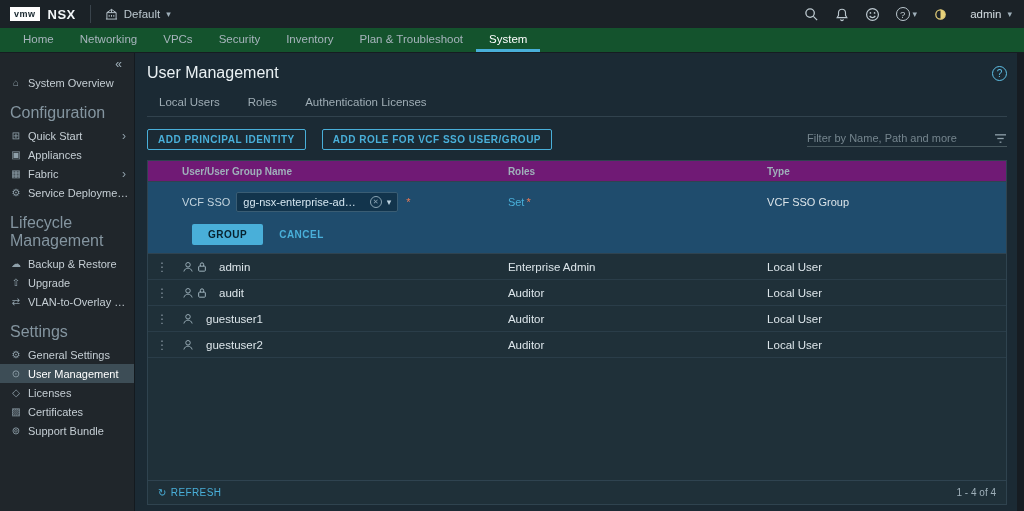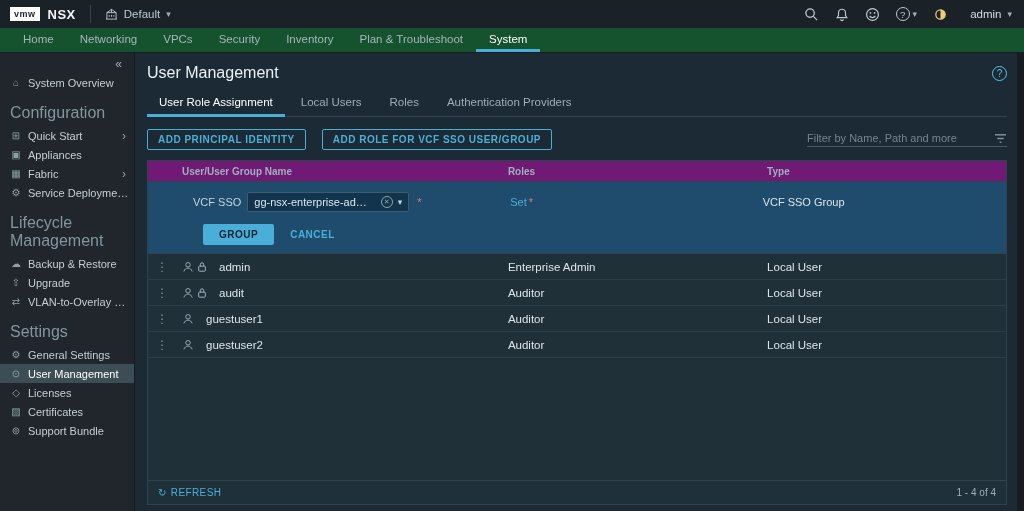--- a/index.html
+++ b/index.html
@@ -55,21 +55,21 @@
   .filter-box input::placeholder { color:#75858e; }
 
   
   .table { flex:1; margin-top:10px; background:#1f3039; border:1px solid #2f434f; display:flex; flex-direction:column; min-height:0; }
   .t-grid { display:grid; grid-template-columns:26px 1.32fr 1.05fr 1fr; align-items:center; }
   .t-head { background:#701a75; border-bottom:1px solid #2f4350; height:21px; font-size:10px; font-weight:bold; color:#9fb0ba; }
   .t-cell { padding:0 8px; overflow:hidden; white-space:nowrap; text-overflow:ellipsis; }
   .menu-col { padding:0 0 0 8px; }
   .kebab { color:#8795a0; font-size:12px; cursor:pointer; }
 
-  .edit-block { background:#1f4c6d; border-bottom:1px solid #2f4350; padding:6px 11px 8px; }
+  .edit-block { background:#1f4c6d; border-bottom:1px solid #2f4350; padding:6px 0 8px; }
   .edit-line { height:28px; }
   .name-cell { display:flex; align-items:center; gap:6px; }
   .edit-label { color:#c3d4de; }
   .combobox { display:flex; align-items:center; gap:5px; background:#12344c; border:1px solid #3a5d74; border-radius:2px; height:20px; padding:0 6px; width:162px; cursor:pointer; }
   .combo-text { flex:1; overflow:hidden; white-space:nowrap; text-overflow:ellipsis; color:#d5e6f0; font-size:11px; }
   .combo-clear { width:12px; height:12px; border:1px solid #8aa4b4; border-radius:50%; color:#8aa4b4; font-size:7px; display:flex; align-items:center; justify-content:center; flex:0 0 auto; cursor:pointer; }
   .combo-caret { color:#bcd3e0; font-size:9px; flex:0 0 auto; }
   .required { color:#eb7a55; font-size:11px; margin-left:2px; }
   .link { color:#49afd9; text-decoration:none; cursor:pointer; }
   .edit-actions { display:flex; align-items:center; gap:16px; padding:8px 0 0 44px; }
@@ -219,24 +219,23 @@
     </aside>
 
     <main class="main">
 
       <div class="title-row">
         <h1 class="page-title">User Management</h1>
         <span class="title-help">?</span>
       </div>
 
       <div class="tabs">
-        <span class="tab active">User Role Assignment</span>
         <span class="tab">Local Users</span>
         <span class="tab">Roles</span>
-        <span class="tab">Authentication Providers</span>
+        <span class="tab">Authentication Licenses</span>
       </div>
 
       <div class="toolbar">
         <button class="btn-outline">ADD PRINCIPAL IDENTITY</button>
         <button class="btn-outline">ADD ROLE FOR VCF SSO USER/GROUP</button>
         <div class="toolbar-spacer"></div>
         <div class="filter-box">
           <input type="text" placeholder="Filter by Name, Path and more" style="">
           <svg width="13" height="11" viewBox="0 0 14 12">
             <line x1="1" y1="2" x2="13" y2="2" stroke="#8fa0aa" stroke-width="1.4"></line>

